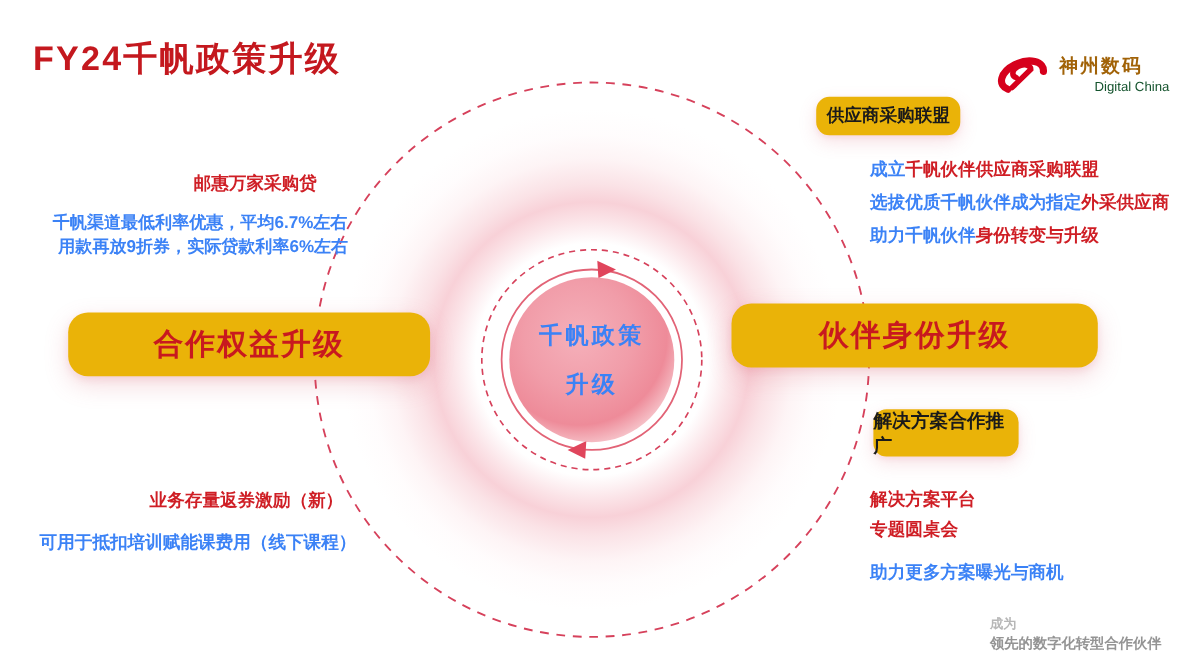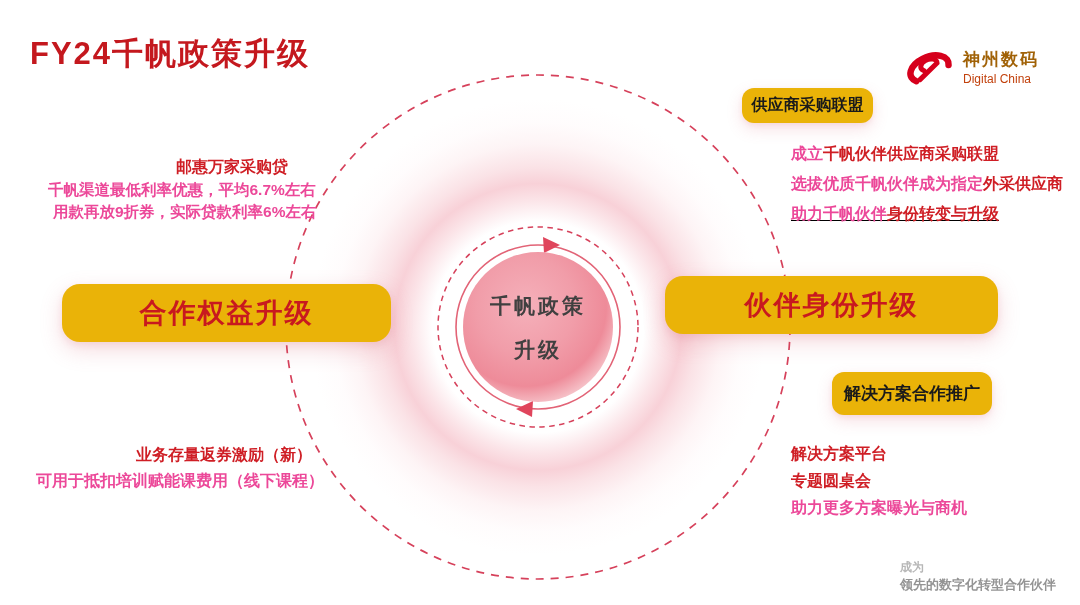--- a/index.html
+++ b/index.html
@@ -23,51 +23,51 @@
   .center-blob {
     position:absolute; left:463px; top:252px; width:150px; height:150px;
     border-radius:50%; z-index:2;
     background:radial-gradient(circle at 42% 36%,
       #f5b0ba 0%, #f19da9 38%, #ee8b99 62%,
       rgba(240,153,164,0.55) 78%, rgba(250,219,224,0.15) 92%,
       rgba(255,255,255,0) 100%);
   }
   .center-label {
     position:absolute; left:458px; top:284px; width:160px; z-index:3;
-    text-align:center; color:#404040; font-weight:bold;
+    text-align:center; color:#3b82f6; font-weight:bold;
     font-size:21px; line-height:44px; letter-spacing:3px;
   }
   
   .card {
     position:absolute; z-index:4; background:#eab308;
     display:flex; align-items:center; justify-content:center;
     box-shadow:0 6px 16px rgba(214,90,110,0.18), 0 2px 5px rgba(214,90,110,0.10);
     color:#1a1a1a; font-weight:bold;
   }
   .card.small { border-radius:12px; font-size:17px; }
   .card.big {
     border-radius:18px; font-size:27px; letter-spacing:2px;
     color:#c8191f;
     box-shadow:0 8px 22px rgba(214,90,110,0.22), 0 3px 7px rgba(214,90,110,0.12);
   }
   
   .t { position:absolute; z-index:4; font-weight:bold; white-space:nowrap; }
   .red   { color:#cf1e25; }
-  .black { color:#ec4899; }
+  .black { color:#3b82f6;margin-top:12px; }
   .fs16 { font-size:16px; }
   .fs15 { font-size:15.5px; }
   
   #page-title {
     position:absolute; left:30px; top:33px; z-index:4;
     font-size:31px; font-weight:800; letter-spacing:2px; color:#c4181e;
   }
   #logo { position:absolute; left:903px; top:45px; z-index:4; display:flex; align-items:center; }
   #logo .txt { margin-left:6px; }
   #logo .cn { font-size:17px; font-weight:bold; color:#a16207; letter-spacing:2px; }
-  #logo .en { font-size:12px; color:#c2410c; margin-top:1px; }
+  #logo .en { font-size:12px; color:#14532d; margin-top:1px;margin-left:32px; }
   
   #footer { position:absolute; left:900px; top:558px; z-index:4; line-height:18px; }
   #footer .f1 { font-size:12px; color:#b7b7b7; font-weight:bold; }
   #footer .f2 { font-size:13px; color:#949494; font-weight:bold; }
 </style>
 </head>
 <body>
 
 <div id="slide">
 
@@ -120,29 +120,29 @@
   <div class="card small" style="left:742px; top:88px; width:131px; height:35px; font-size:16px;">
     <span>供应商采购联盟</span>
   </div>
 
   <div class="t fs16" style="left:791px; top:144px;">
     <span class="black">成立</span><span class="red">千帆伙伴供应商采购联盟</span>
   </div>
   <div class="t fs16" style="left:791px; top:174px;">
     <span class="black">选拔优质千帆伙伴成为指定</span><span class="red">外采供应商</span>
   </div>
-  <div class="t fs16" style="left:791px; top:204px;text-decoration:underline;">
+  <div class="t fs16" style="left:791px; top:204px;">
     <span class="black">助力千帆伙伴</span><span class="red">身份转变与升级</span>
   </div>
 
   <div class="card big" style="left:665px; top:276px; width:333px; height:58px;align-items:center;">
     <span>伙伴身份升级</span>
   </div>
 
-  <div class="card small" style="left:794px; top:372px; width:160px; height:43px;margin-left:38px;">
+  <div class="card small" style="left:794px; top:372px; width:132px; height:43px;">
     <span>解决方案合作推广</span>
   </div>
 
   <div class="t red fs16" style="left:791px; top:444px;">解决方案平台</div>
   <div class="t red fs16" style="left:791px; top:471px;">专题圆桌会</div>
   <div class="t black fs16" style="left:791px; top:498px;">助力更多方案曝光与商机</div>
 
   <div id="footer">
     <div class="f1">成为</div>
     <div class="f2">领先的数字化转型合作伙伴</div>

